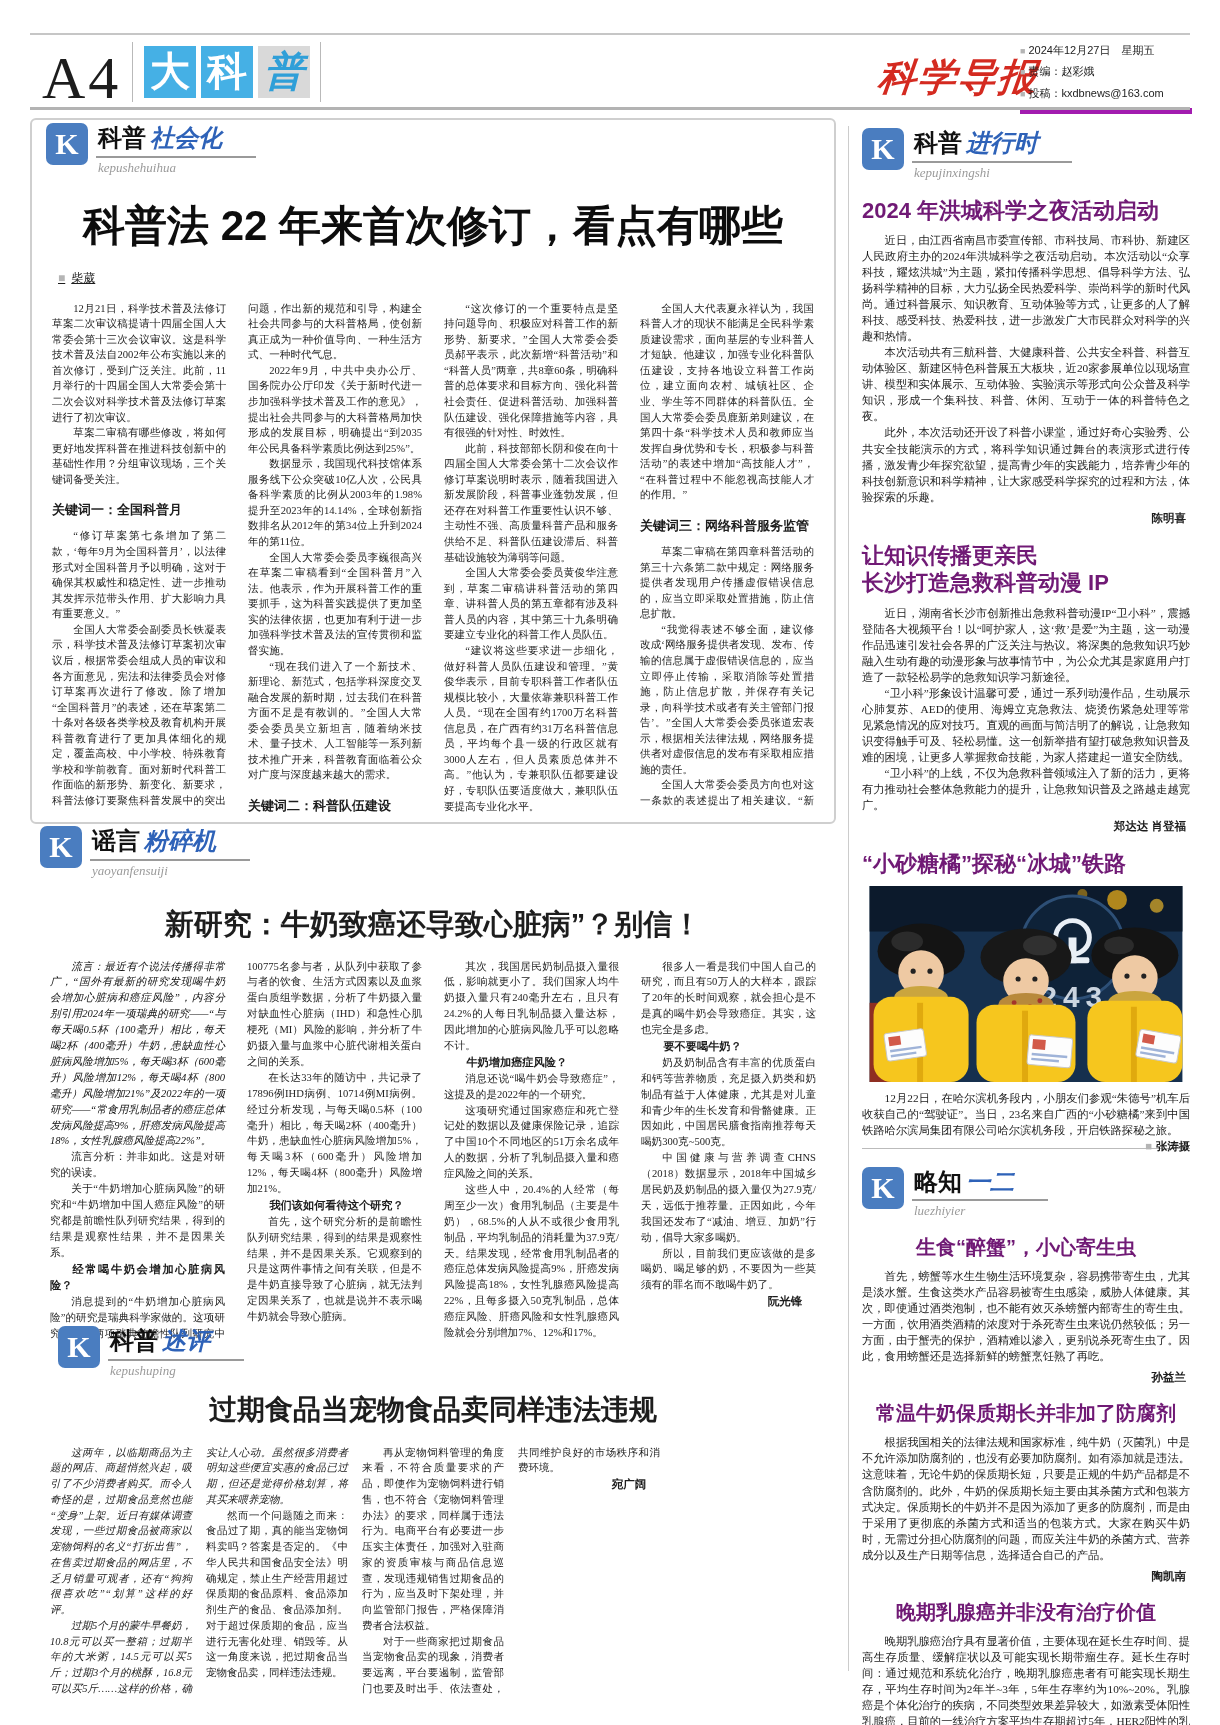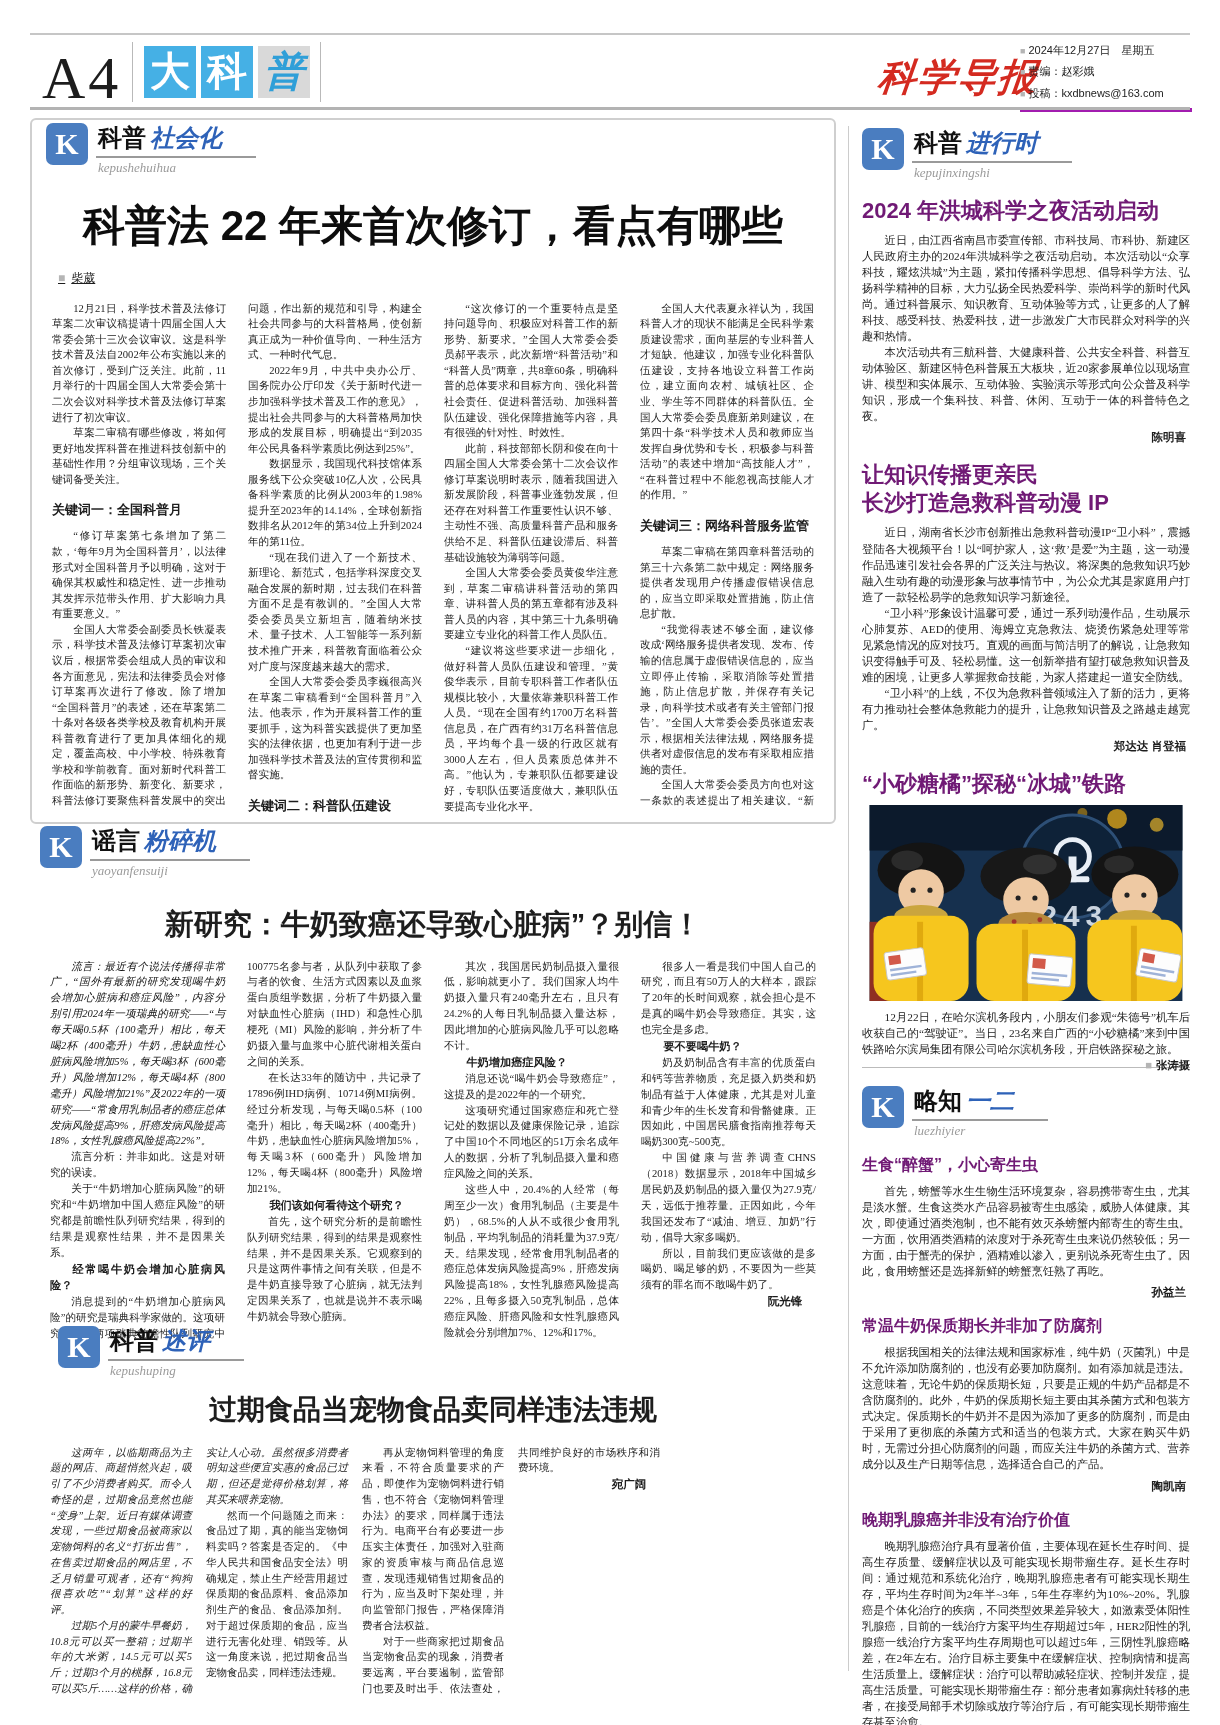--- a/index.html
+++ b/index.html
@@ -11,21 +11,21 @@
            font-family:"Liberation Serif",serif;}
   .hvdiv{position:absolute;top:42px;width:1px;height:60px;background:#b9b9b9;}
   .logo{position:absolute;left:144px;top:46px;display:flex;gap:5px;}
   .tile{width:52px;height:52px;display:flex;align-items:center;justify-content:center;
         font-size:40px;font-weight:bold;line-height:1;}
   .tile.blue{background:#45b0e5;color:#fff;}
   .tile.gray{background:#d9d9d9;color:#2f9fd8;font-style:italic;font-family:"Liberation Serif",serif;}
   .masthead{position:absolute;left:878px;top:52px;font-size:38px;color:#d42a20;font-weight:bold;
             font-style:italic;transform:skewX(-6deg);letter-spacing:2px;}
   .info{position:absolute;left:1020px;top:40px;width:172px;font-size:11px;line-height:1.95;
-        font-family:"Liberation Sans",sans-serif;border-bottom:4px solid #a21caf;padding-bottom:4px;}
+        font-family:"Liberation Sans",sans-serif;border-bottom:6px solid #a21caf;padding-bottom:4px;}
   .info .sq{color:#b5b5b5;margin-right:3px;font-size:9px;}
   .headrule{position:absolute;left:30px;right:30px;top:107px;height:3px;background:#b3b3b3;}
   
   .badge{display:flex;align-items:flex-start;gap:8px;}
   .ktile{width:42px;height:42px;border-radius:7px;background:#4a7dc0;color:#fff;display:flex;
          align-items:center;justify-content:center;font-size:30px;font-weight:bold;
          font-family:"Liberation Serif",serif;flex:0 0 auto;}
   .btxt{border-bottom:2px solid #9a9a9a;padding:2px 34px 3px 2px;font-size:24px;line-height:1.15;
         white-space:nowrap;}
   .btxt .bk{font-weight:bold;color:#111;}
@@ -63,21 +63,21 @@
         font-size:28px;font-weight:900;}
   .cols-sp{margin-top:16px;column-count:5;column-gap:14px;column-fill:auto;height:252px;
            overflow:hidden;font-size:10.5px;line-height:1.5;text-align:justify;}
   .cols-sp p.lede2{font-style:italic;}
   
   .vsep{position:absolute;left:848px;top:126px;width:1px;height:1545px;background:#cccccc;}
   .sidebar{position:absolute;left:862px;top:128px;width:328px;}
   .sidebar .badge{margin-bottom:6px;}
   .sb-art h2{font-family:"Liberation Sans",sans-serif;font-weight:700;font-size:22px;
              margin:16px 0 8px;line-height:1.25;color:#701a75;}
-  .sb-art h2.small{font-size:16px;}
+  .sb-art h2.small{font-size:20px;text-align:center;}
   .sb-art p{font-size:11.3px;line-height:1.42;text-align:justify;text-indent:2em;margin:0;}
   .sb-byl{text-align:right;font-weight:bold;font-size:11.5px;margin:6px 4px 2px 0;
           font-family:"Liberation Sans",sans-serif;}
   .photo{width:100%;height:196px;display:block;margin:4px 0 8px;}
   .caption{border-bottom:1px solid #bbb;padding-bottom:10px;}
   .caption .credit{float:right;font-weight:bold;font-family:"Liberation Sans",sans-serif;}
   .caption .sq{color:#b5b5b5;margin-right:4px;}
   .sidebar .badge2{margin-top:18px;}
 </style>
 </head>
@@ -113,22 +113,22 @@
     <h1 class="h-main">科普法 22 年来首次修订，看点有哪些</h1>
     <div class="byline-l"><span class="sq">■</span><span>柴葳</span></div>
     <div class="cols-main">
       <p>12月21日，科学技术普及法修订草案二次审议稿提请十四届全国人大常委会第十三次会议审议。这是科学技术普及法自2002年公布实施以来的首次修订，受到广泛关注。此前，11月举行的十四届全国人大常委会第十二次会议对科学技术普及法修订草案进行了初次审议。</p>
       <p>草案二审稿有哪些修改，将如何更好地发挥科普在推进科技创新中的基础性作用？分组审议现场，三个关键词备受关注。</p>
       <p class="kw">关键词一：全国科普月</p>
       <p>“修订草案第七条增加了第二款，‘每年9月为全国科普月’，以法律形式对全国科普月予以明确，这对于确保其权威性和稳定性、进一步推动其发挥示范带头作用、扩大影响力具有重要意义。”</p>
       <p>全国人大常委会副委员长铁凝表示，科学技术普及法修订草案初次审议后，根据常委会组成人员的审议和各方面意见，宪法和法律委员会对修订草案再次进行了修改。除了增加“全国科普月”的表述，还在草案第二十条对各级各类学校及教育机构开展科普教育进行了更加具体细化的规定，覆盖高校、中小学校、特殊教育学校和学前教育。面对新时代科普工作面临的新形势、新变化、新要求，科普法修订要聚焦科普发展中的突出问题，作出新的规范和引导，构建全社会共同参与的大科普格局，使创新真正成为一种价值导向、一种生活方式、一种时代气息。</p>
       <p>2022年9月，中共中央办公厅、国务院办公厅印发《关于新时代进一步加强科学技术普及工作的意见》，提出社会共同参与的大科普格局加快形成的发展目标，明确提出“到2035年公民具备科学素质比例达到25%”。</p>
       <p>数据显示，我国现代科技馆体系服务线下公众突破10亿人次，公民具备科学素质的比例从2003年的1.98%提升至2023年的14.14%，全球创新指数排名从2012年的第34位上升到2024年的第11位。</p>
+      <p>全国人大常委会委员李巍很高兴在草案二审稿看到“全国科普月”入法。他表示，作为开展科普工作的重要抓手，这为科普实践提供了更加坚实的法律依据，也更加有利于进一步加强科学技术普及法的宣传贯彻和监督实施。</p>
       <p>“现在我们进入了一个新技术、新理论、新范式，包括学科深度交叉融合发展的新时期，过去我们在科普方面不足是有教训的。”全国人大常委会委员吴立新坦言，随着纳米技术、量子技术、人工智能等一系列新技术推广开来，科普教育面临着公众对广度与深度越来越大的需求。</p>
-      <p>全国人大常委会委员李巍很高兴在草案二审稿看到“全国科普月”入法。他表示，作为开展科普工作的重要抓手，这为科普实践提供了更加坚实的法律依据，也更加有利于进一步加强科学技术普及法的宣传贯彻和监督实施。</p>
       <p class="kw">关键词二：科普队伍建设</p>
       <p>“这次修订的一个重要特点是坚持问题导向、积极应对科普工作的新形势、新要求。”全国人大常委会委员郝平表示，此次新增“科普活动”和“科普人员”两章，共8章60条，明确科普的总体要求和目标方向、强化科普社会责任、促进科普活动、加强科普队伍建设、强化保障措施等内容，具有很强的针对性、时效性。</p>
       <p>此前，科技部部长阴和俊在向十四届全国人大常委会第十二次会议作修订草案说明时表示，随着我国进入新发展阶段，科普事业蓬勃发展，但还存在对科普工作重要性认识不够、主动性不强、高质量科普产品和服务供给不足、科普队伍建设滞后、科普基础设施较为薄弱等问题。</p>
       <p>全国人大常委会委员黄俊华注意到，草案二审稿讲科普活动的第四章、讲科普人员的第五章都有涉及科普人员的内容，其中第三十九条明确要建立专业化的科普工作人员队伍。</p>
       <p>“建议将这些要求进一步细化，做好科普人员队伍建设和管理。”黄俊华表示，目前专职科普工作者队伍规模比较小，大量依靠兼职科普工作人员。“现在全国有约1700万名科普信息员，在广西有约31万名科普信息员，平均每个县一级的行政区就有3000人左右，但人员素质总体并不高。”他认为，专兼职队伍都要建设好，专职队伍要适度做大，兼职队伍要提高专业化水平。</p>
       <p>全国人大代表夏永祥认为，我国科普人才的现状不能满足全民科学素质建设需求，面向基层的专业科普人才短缺。他建议，加强专业化科普队伍建设，支持各地设立科普工作岗位，建立面向农村、城镇社区、企业、学生等不同群体的科普队伍。全国人大常委会委员鹿新弟则建议，在第四十条“科学技术人员和教师应当发挥自身优势和专长，积极参与科普活动”的表述中增加“高技能人才”，“在科普过程中不能忽视高技能人才的作用。”</p>
       <p class="kw">关键词三：网络科普服务监管</p>
       <p>草案二审稿在第四章科普活动的第三十六条第二款中规定：网络服务提供者发现用户传播虚假错误信息的，应当立即采取处置措施，防止信息扩散。</p>
       <p>“我觉得表述不够全面，建议修改成‘网络服务提供者发现、发布、传输的信息属于虚假错误信息的，应当立即停止传输，采取消除等处置措施，防止信息扩散，并保存有关记录，向科学技术或者有关主管部门报告’。”全国人大常委会委员张道宏表示，根据相关法律法规，网络服务提供者对虚假信息的发布有采取相应措施的责任。</p>
       <p>全国人大常委会委员方向也对这一条款的表述提出了相关建议。“新增的互联网用户群体，很大一部分是青少年、老年人，这些群体往往相对缺乏对互联网科普信息的认知辨别能力，更容易传播虚假错误信息，这给网络舆情管控带来新的挑战。”方向说。</p>
@@ -195,20 +195,21 @@
       <div>
         <div class="btxt"><span class="bk">科普</span><span class="bl">进行时</span></div>
         <div class="pinyin">kepujinxingshi</div>
       </div>
     </div>
 
     <article class="sb-art">
       <h2>2024 年洪城科学之夜活动启动</h2>
       <p>近日，由江西省南昌市委宣传部、市科技局、市科协、新建区人民政府主办的2024年洪城科学之夜活动启动。本次活动以“众享科技，耀炫洪城”为主题，紧扣传播科学思想、倡导科学方法、弘扬科学精神的目标，大力弘扬全民热爱科学、崇尚科学的新时代风尚。通过科普展示、知识教育、互动体验等方式，让更多的人了解科技、感受科技、热爱科技，进一步激发广大市民群众对科学的兴趣和热情。</p>
       <p>本次活动共有三航科普、大健康科普、公共安全科普、科普互动体验区、新建区特色科普展五大板块，近20家参展单位以现场宣讲、模型和实体展示、互动体验、实验演示等形式向公众普及科学知识，形成一个集科技、科普、休闲、互动于一体的科普特色之夜。</p>
+      <p>此外，本次活动还开设了科普小课堂，通过好奇心实验秀、公共安全技能演示的方式，将科学知识通过舞台的表演形式进行传播，激发青少年探究欲望，提高青少年的实践能力，培养青少年的科技创新意识和科学精神，让大家感受科学探究的过程和方法，体验探索的乐趣。</p>
       <div class="sb-byl">陈明喜</div>
     </article>
 
     <article class="sb-art">
       <h2 style="margin-bottom:0">让知识传播更亲民</h2>
       <h2 style="margin-top:0">长沙打造急救科普动漫 IP</h2>
       <p>近日，湖南省长沙市创新推出急救科普动漫IP“卫小科”，震撼登陆各大视频平台！以“呵护家人，这‘救’是爱”为主题，这一动漫作品迅速引发社会各界的广泛关注与热议。将深奥的急救知识巧妙融入生动有趣的动漫形象与故事情节中，为公众尤其是家庭用户打造了一款轻松易学的急救知识学习新途径。</p>
       <p>“卫小科”形象设计温馨可爱，通过一系列动漫作品，生动展示心肺复苏、AED的使用、海姆立克急救法、烧烫伤紧急处理等常见紧急情况的应对技巧。直观的画面与简洁明了的解说，让急救知识变得触手可及、轻松易懂。这一创新举措有望打破急救知识普及难的困境，让更多人掌握救命技能，为家人搭建起一道安全防线。</p>
       <p>“卫小科”的上线，不仅为急救科普领域注入了新的活力，更将有力推动社会整体急救能力的提升，让急救知识普及之路越走越宽广。</p>
       <div class="sb-byl">郑达达 肖登福</div>

